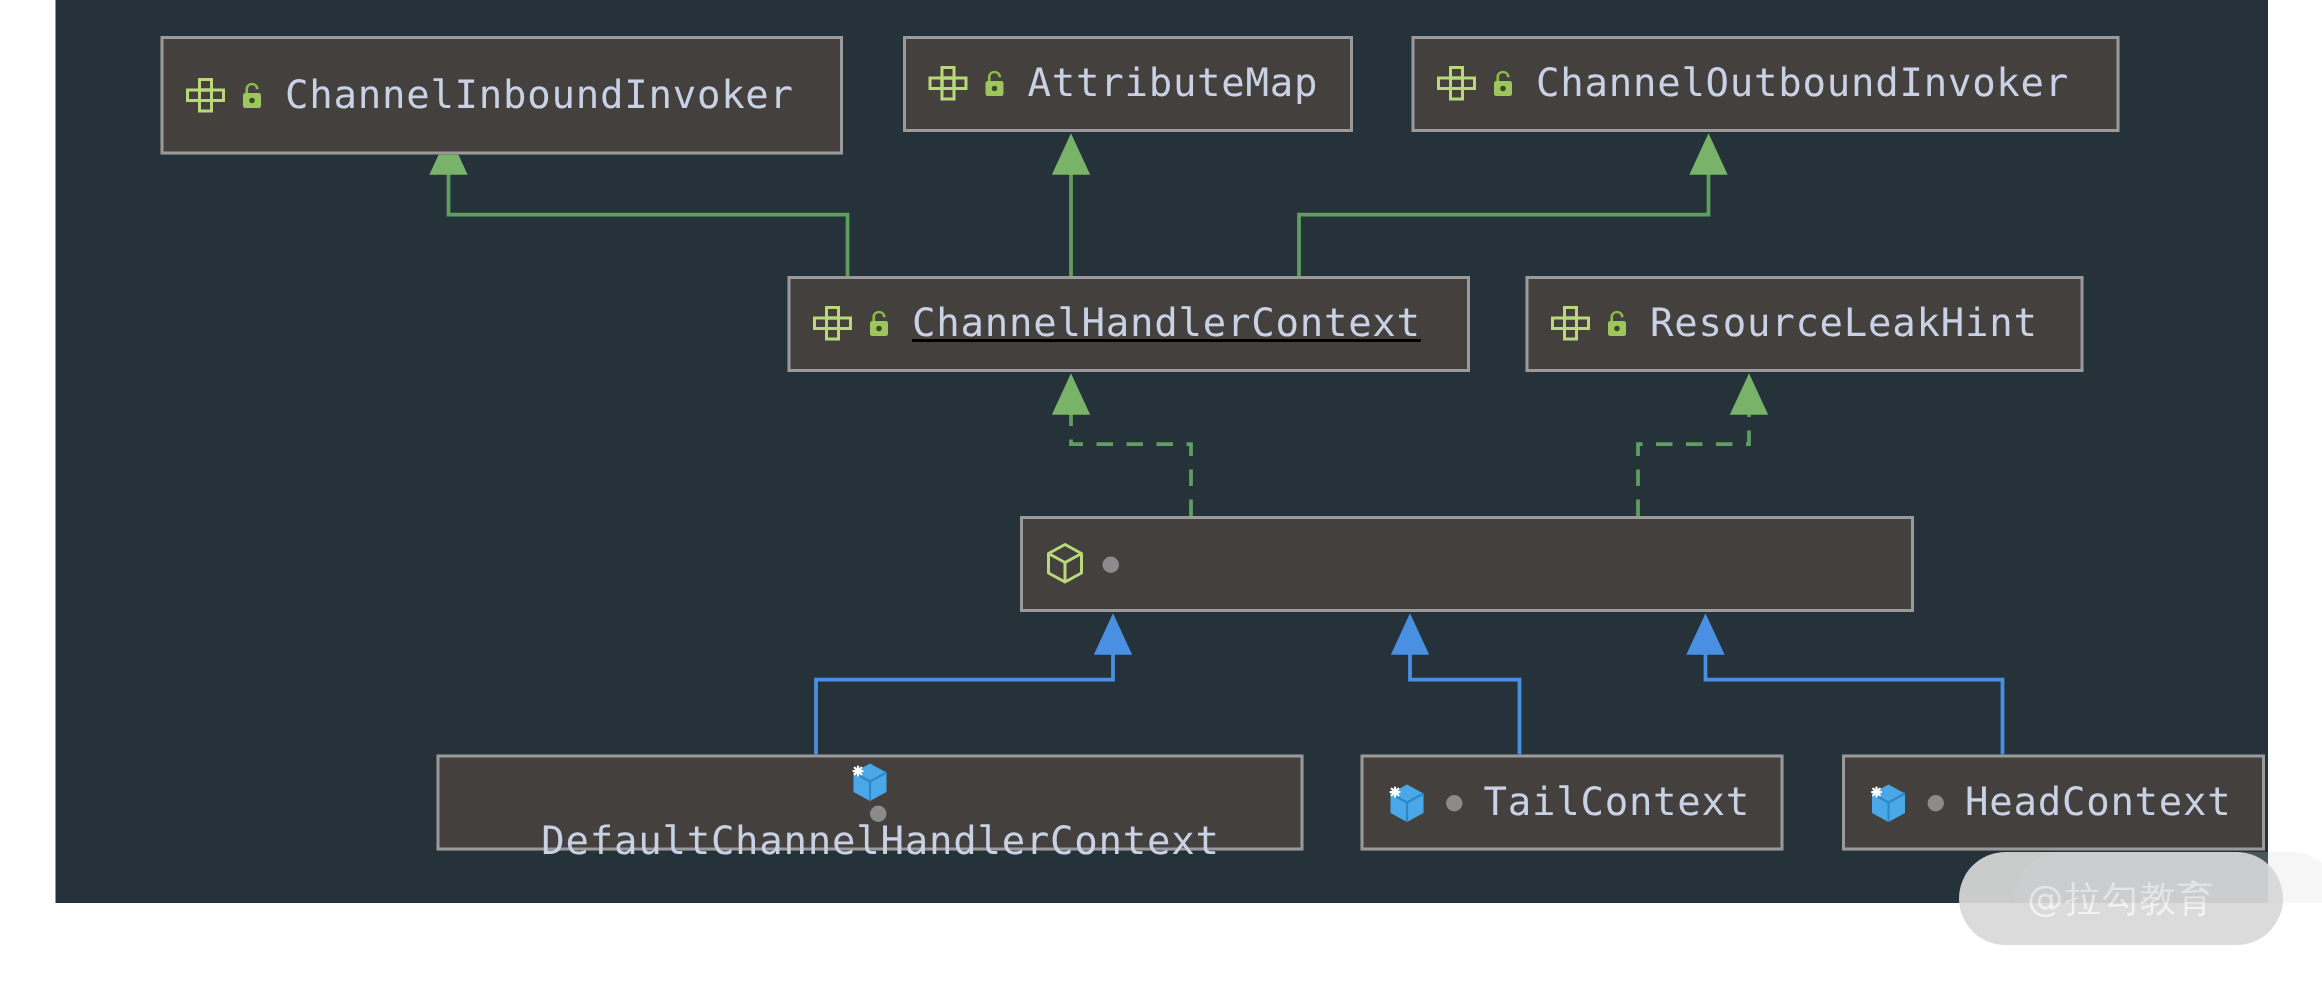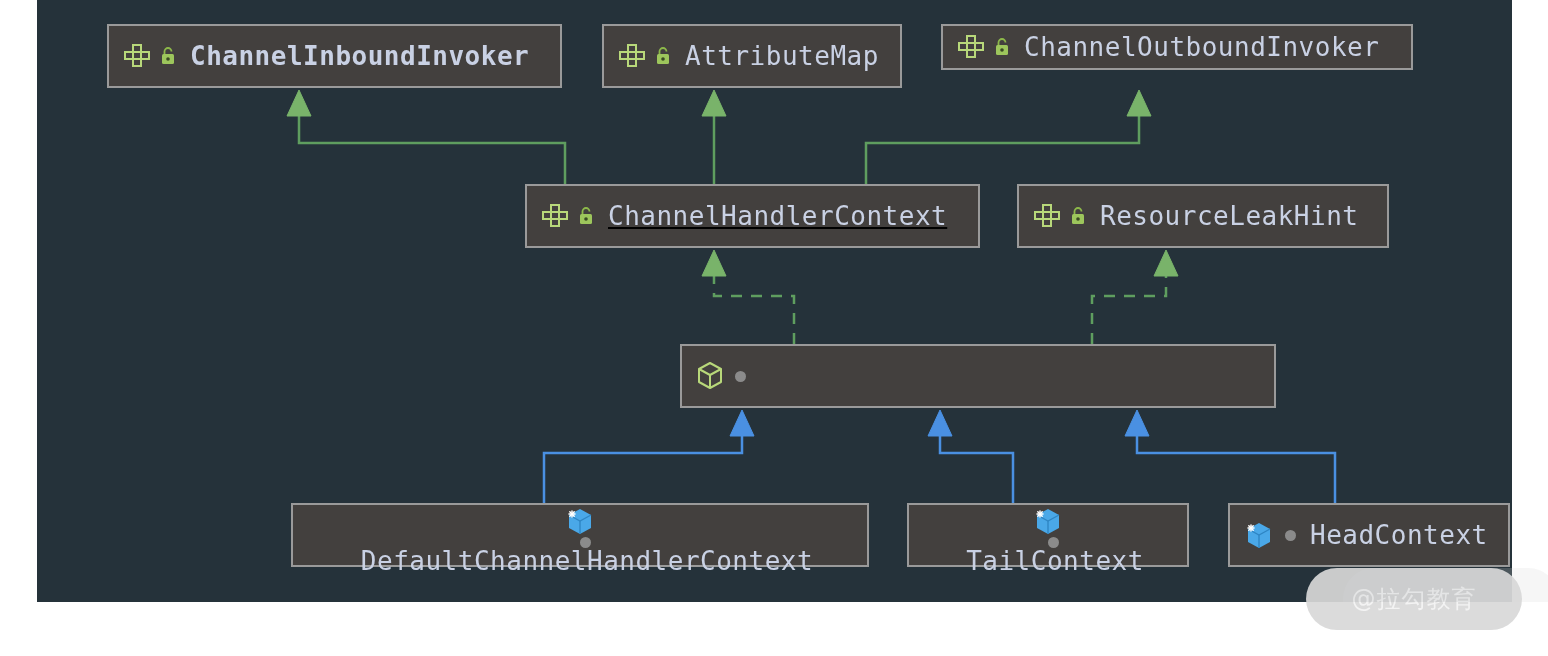--- a/index.html
+++ b/index.html
@@ -162,21 +162,21 @@
         <path d="M 976 503 L 976 453 L 903 453 L 903 428" fill="none" stroke="#4a90e2" stroke-width="2.5"></path>
         <polygon points="903,410 891,436 915,436" fill="#4a90e2" stroke="#4a90e2" stroke-width="1"></polygon>
       </g>
 
       <g>
         <path d="M 1298 503 L 1298 453 L 1100 453 L 1100 428" fill="none" stroke="#4a90e2" stroke-width="2.5"></path>
         <polygon points="1100,410 1088,436 1112,436" fill="#4a90e2" stroke="#4a90e2" stroke-width="1"></polygon>
       </g>
     </svg>
 
-    <div class="node" style="left:70px; top:24px; width:455px; height:64px;font-weight:bold;">
+    <div class="node" style="left:70px; top:24px; width:455px; height:79px;">
       <span class="icon-wrap">
         <svg width="30" height="26" viewBox="0 0 30 26" xmlns="http://www.w3.org/2000/svg">
           <g fill="none" stroke="#b8d87a" stroke-width="2">
             <rect x="10" y="2" width="8" height="7"></rect>
             <rect x="2" y="9" width="8" height="7"></rect>
             <rect x="10" y="9" width="8" height="7"></rect>
             <rect x="18" y="9" width="8" height="7"></rect>
             <rect x="10" y="16" width="8" height="7"></rect>
           </g>
         </svg>
@@ -206,21 +206,21 @@
       <span class="lock">
         <svg width="16" height="20" viewBox="0 0 16 20" xmlns="http://www.w3.org/2000/svg">
           <path d="M4.5 8 V5.5 a3.5 3.5 0 0 1 7 0" fill="none" stroke="#8db84a" stroke-width="1.8"></path>
           <rect x="2" y="8" width="12" height="10" rx="1.5" fill="#9dc65c"></rect>
           <circle cx="8" cy="13" r="1.8" fill="#3a4a24"></circle>
         </svg>
       </span>
       <span class="node-label">AttributeMap</span>
     </div>
 
-    <div class="node" style="left:904px; top:24px; width:472px; height:46px;">
+    <div class="node" style="left:904px; top:24px; width:472px; height:64px;">
       <span class="icon-wrap">
         <svg width="30" height="26" viewBox="0 0 30 26" xmlns="http://www.w3.org/2000/svg">
           <g fill="none" stroke="#b8d87a" stroke-width="2">
             <rect x="10" y="2" width="8" height="7"></rect>
             <rect x="2" y="9" width="8" height="7"></rect>
             <rect x="10" y="9" width="8" height="7"></rect>
             <rect x="18" y="9" width="8" height="7"></rect>
             <rect x="10" y="16" width="8" height="7"></rect>
           </g>
         </svg>
@@ -303,21 +303,21 @@
             <line x1="4" y1="9" x2="10" y2="9"></line>
             <line x1="4.8" y1="6.8" x2="9.2" y2="11.2"></line>
             <line x1="9.2" y1="6.8" x2="4.8" y2="11.2"></line>
           </g>
         </svg>
       </span>
       <span class="dot"></span>
       <span class="node-label">DefaultChannelHandlerContext</span>
     </div>
 
-    <div class="node" style="left:870px; top:503px; width:282px; height:64px;flex-direction:column;">
+    <div class="node" style="left:870px; top:503px; width:282px; height:64px;">
       <span class="icon-wrap">
         <svg width="30" height="32" viewBox="0 0 30 32" xmlns="http://www.w3.org/2000/svg">
           <polygon points="15,4 26,10 26,23 15,29 4,23 4,10" fill="#4aa8e8"></polygon>
           <polyline points="4,10 15,16 26,10" fill="none" stroke="#2f86c4" stroke-width="1.4"></polyline>
           <line x1="15" y1="16" x2="15" y2="29" stroke="#2f86c4" stroke-width="1.4"></line>
           <g stroke="#ffffff" stroke-width="1.5" stroke-linecap="round">
             <line x1="7" y1="6" x2="7" y2="12"></line>
             <line x1="4" y1="9" x2="10" y2="9"></line>
             <line x1="4.8" y1="6.8" x2="9.2" y2="11.2"></line>
             <line x1="9.2" y1="6.8" x2="4.8" y2="11.2"></line>

